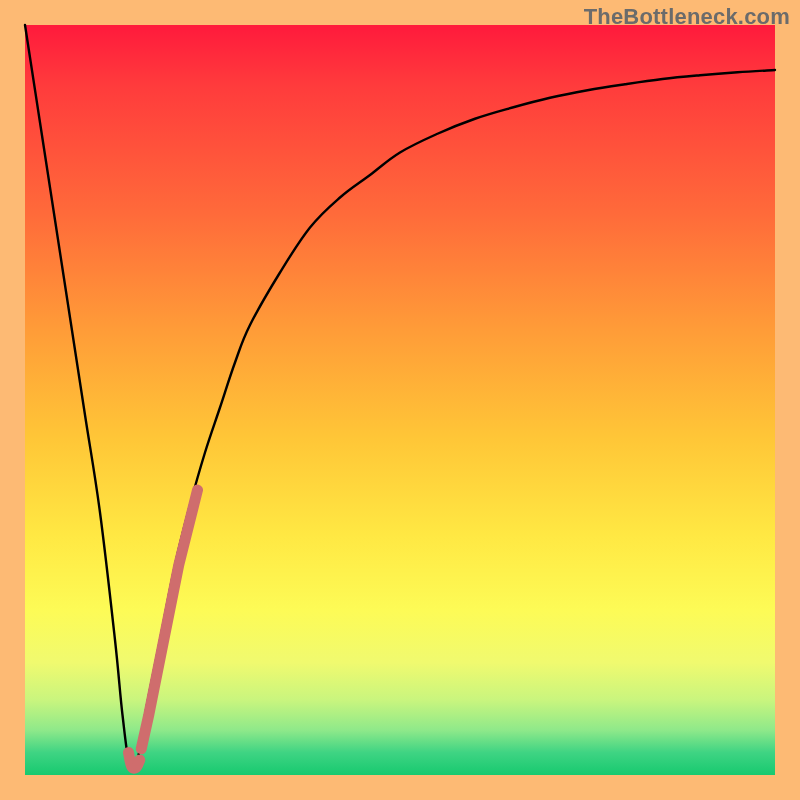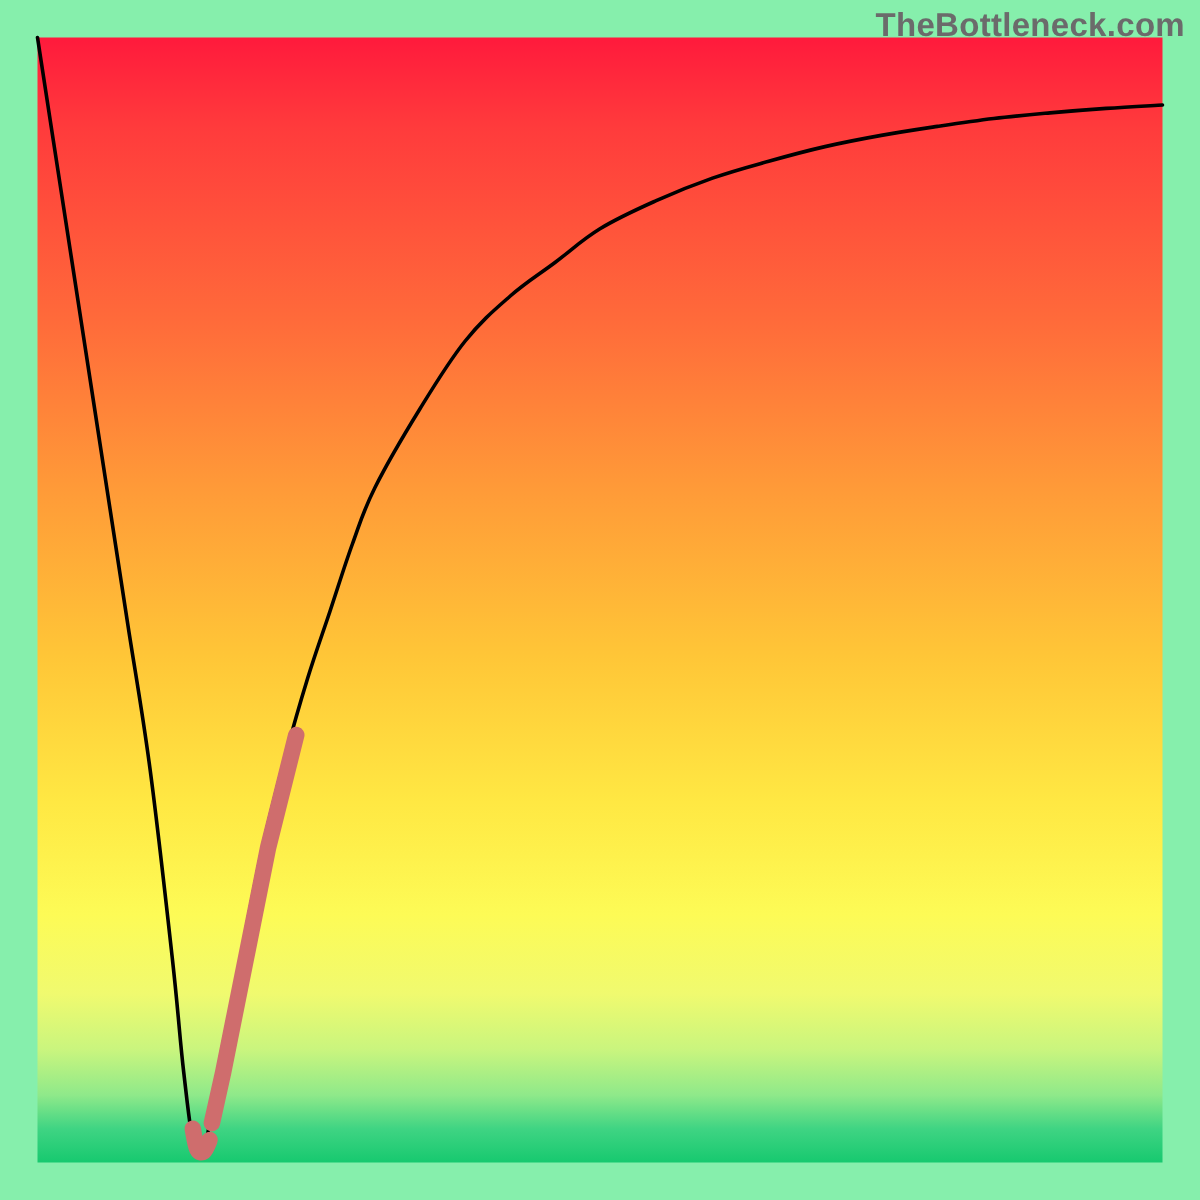--- a/index.html
+++ b/index.html
@@ -8,21 +8,21 @@
     width: 800px;
     height: 800px;
     overflow: hidden;
     background: #000;
     font-family: Arial, Helvetica, sans-serif;
   }
   .frame {
     position: relative;
     width: 800px;
     height: 800px;
-    background: #86efac;
+    background: #fdba74;
   }
   .plot {
     position: absolute;
     left: 25px;
     top: 25px;
     width: 750px;
     height: 750px;
     
     background: linear-gradient(
       to bottom,

